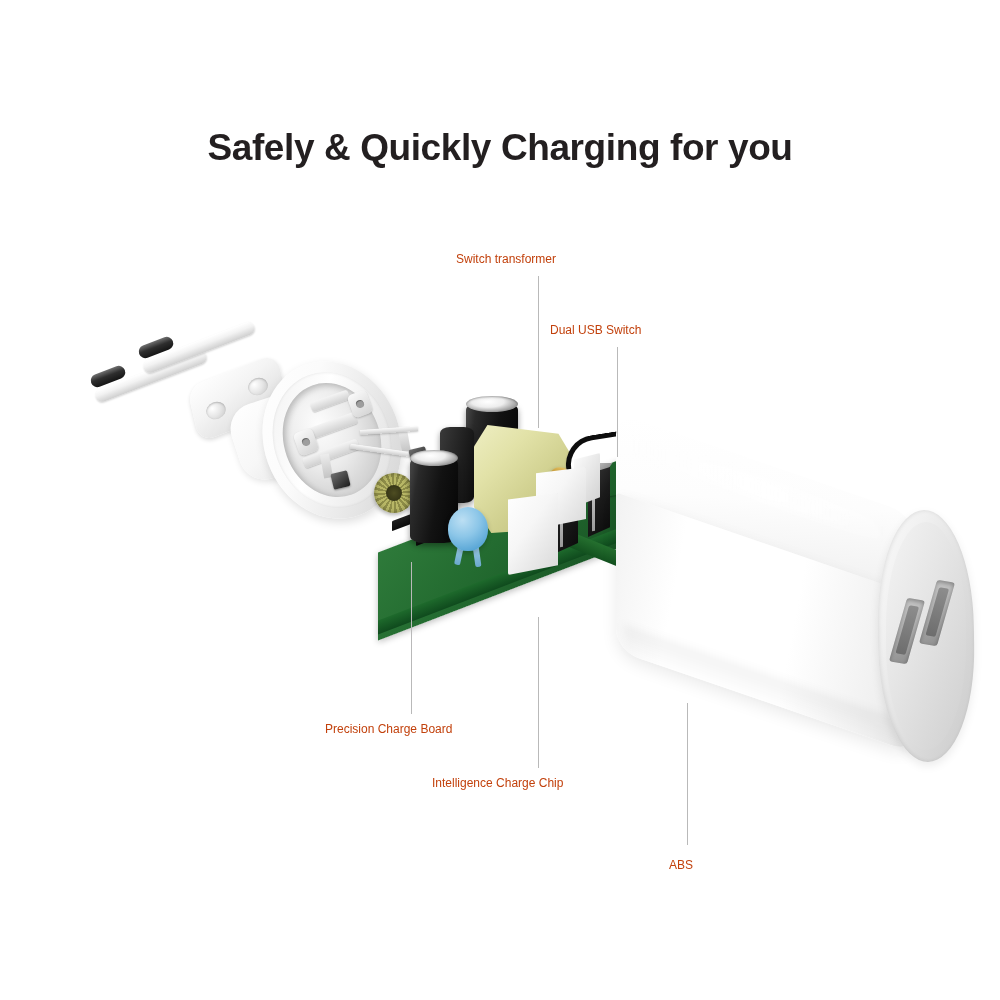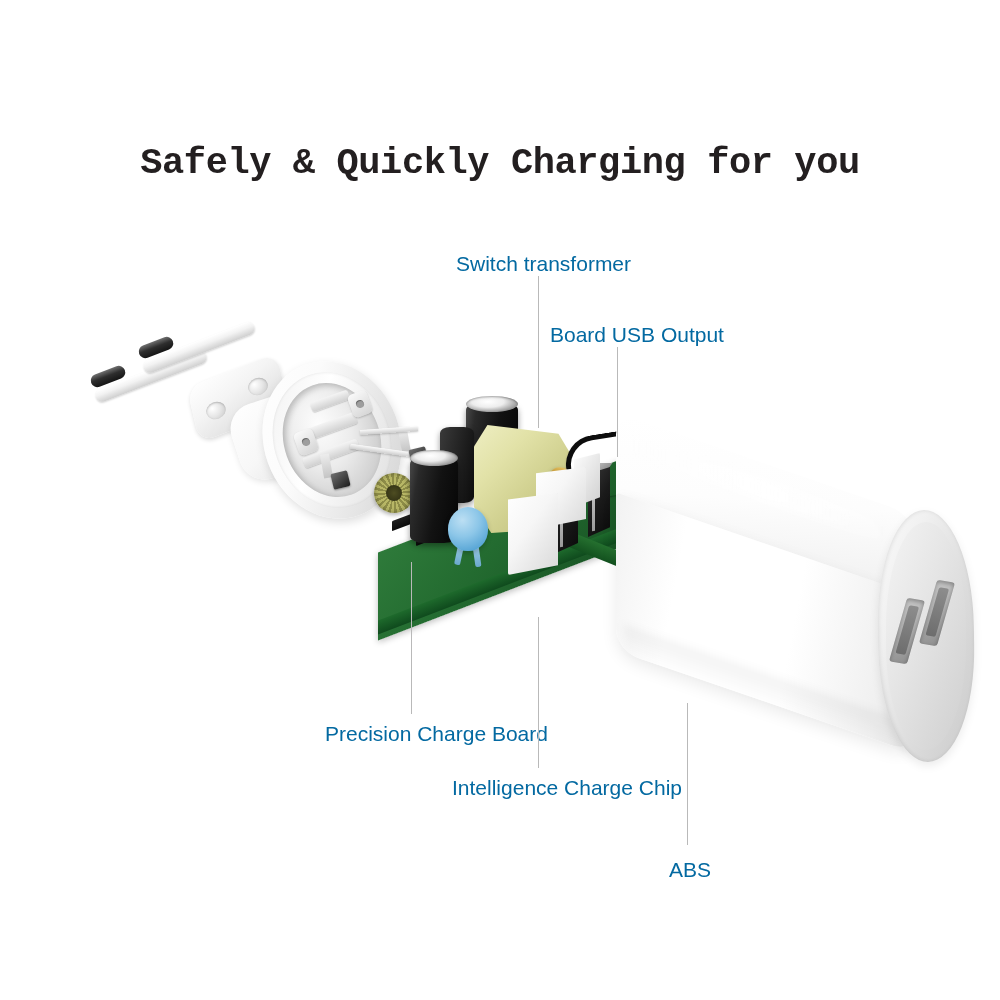--- a/index.html
+++ b/index.html
@@ -6,34 +6,34 @@
   html,body{margin:0;padding:0;background:#ffffff;}
   body{
     width:1000px;height:1000px;position:relative;overflow:hidden;
     font-family:"Liberation Sans","DejaVu Sans",sans-serif;
     background:#ffffff;
   }
   .stage{position:absolute;inset:0;}
 
   
   .title{
-    position:absolute;left:0;top:142px;width:1000px;text-align:center;
+    position:absolute;left:0;top:127px;width:1000px;text-align:center;
     font-size:37px;font-weight:bold;color:#231f20;letter-spacing:-0.4px;
-    font-family:Liberation Mono, monospace;
+    font-family:Liberation Sans, sans-serif;
   }
 
   
   .label{
-    position:absolute;font-size:21px;color:#0369a1;white-space:nowrap;
+    position:absolute;font-size:12px;color:#c2410c;white-space:nowrap;
     font-family:"Liberation Sans","DejaVu Sans",sans-serif;font-weight:400;
   }
   .lbl-switch{left:456px;top:252px;}
   .lbl-usb{left:550px;top:323px;}
   .lbl-pcb{left:325px;top:722px;}
-  .lbl-chip{left:452px;top:776px;}
+  .lbl-chip{left:432px;top:776px;}
   .lbl-abs{left:669px;top:858px;}
 
   .leader{position:absolute;background:#b9b9b9;width:1.4px;}
   .ld-switch{left:538px;top:276px;height:152px;}
   .ld-usb{left:617px;top:347px;height:110px;}
   .ld-pcb{left:411px;top:562px;height:152px;}
   .ld-chip{left:538px;top:617px;height:151px;}
   .ld-abs{left:687px;top:703px;height:142px;}
 
   
@@ -307,21 +307,21 @@
     <div class="abs-face"></div>
     <div class="abs-face-in"></div>
     <div class="abs-usb au-1"></div>
     <div class="abs-usb au-2"></div>
   </div>
 
   <div class="leader ld-switch"></div>
   <div class="label lbl-switch">Switch transformer</div>
 
   <div class="leader ld-usb"></div>
-  <div class="label lbl-usb">Board USB Output</div>
+  <div class="label lbl-usb">Dual USB Switch</div>
 
   <div class="leader ld-pcb"></div>
   <div class="label lbl-pcb">Precision Charge Board</div>
 
   <div class="leader ld-chip"></div>
   <div class="label lbl-chip">Intelligence Charge Chip</div>
 
   <div class="leader ld-abs"></div>
   <div class="label lbl-abs">ABS</div>
 

